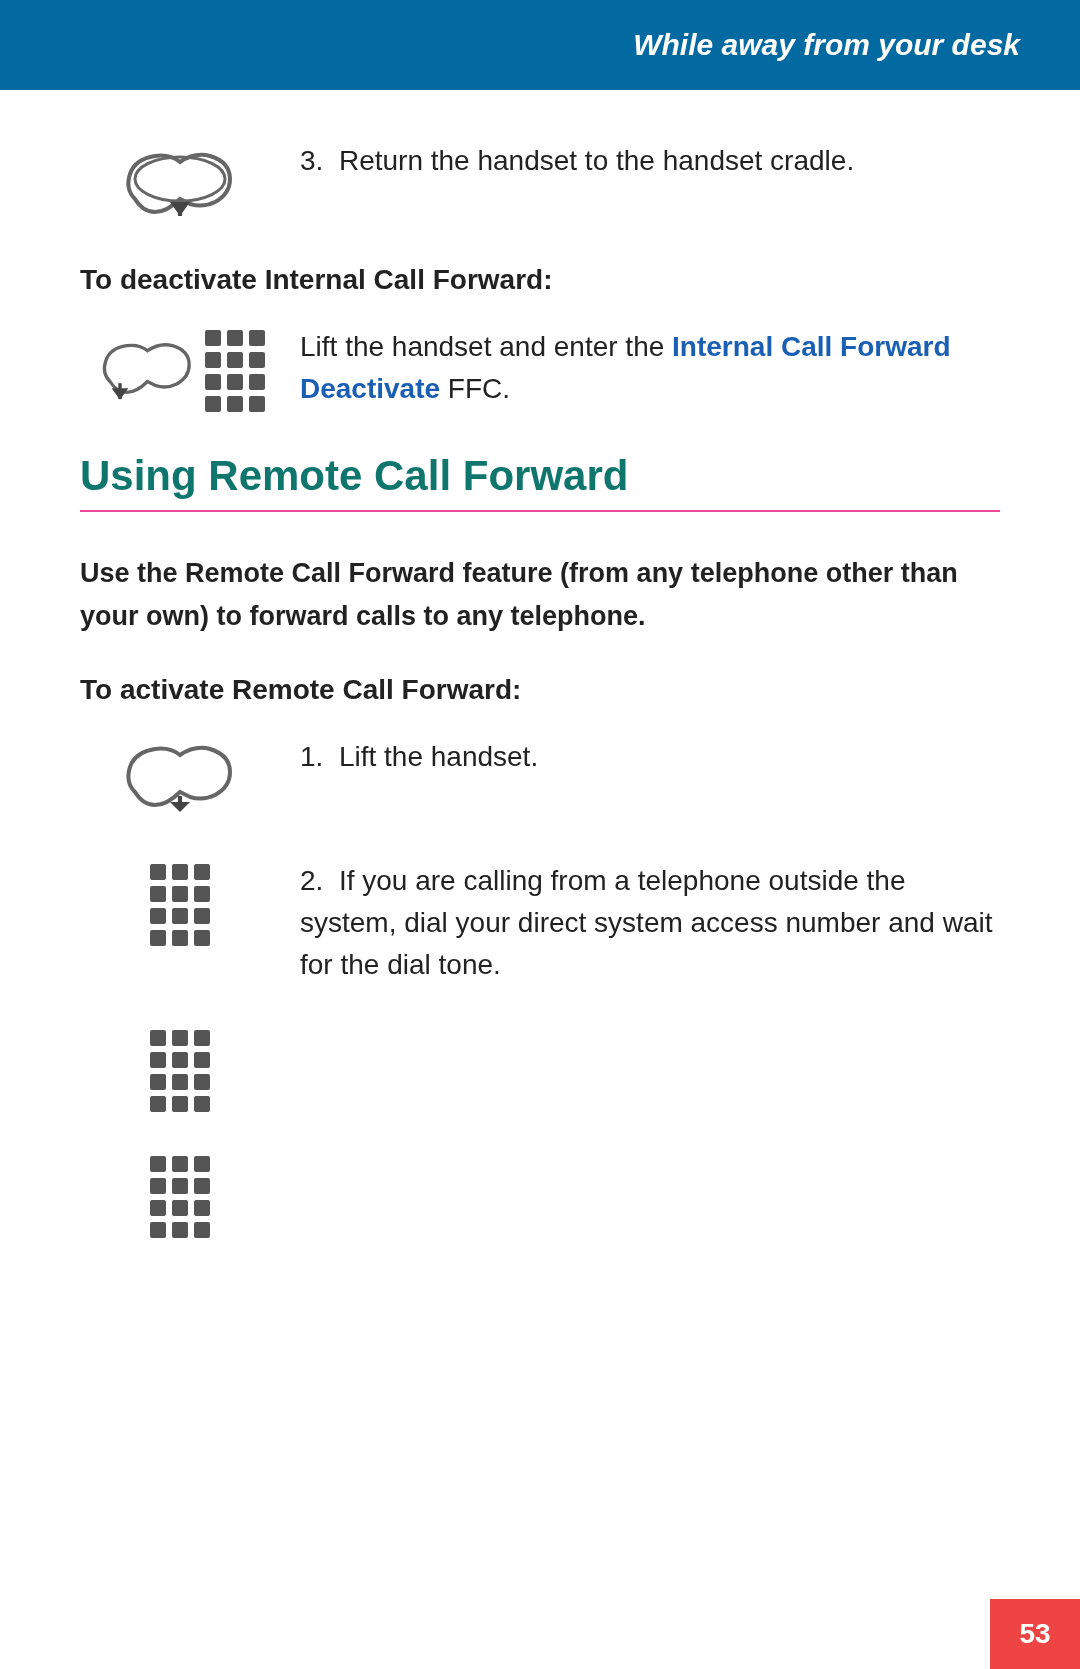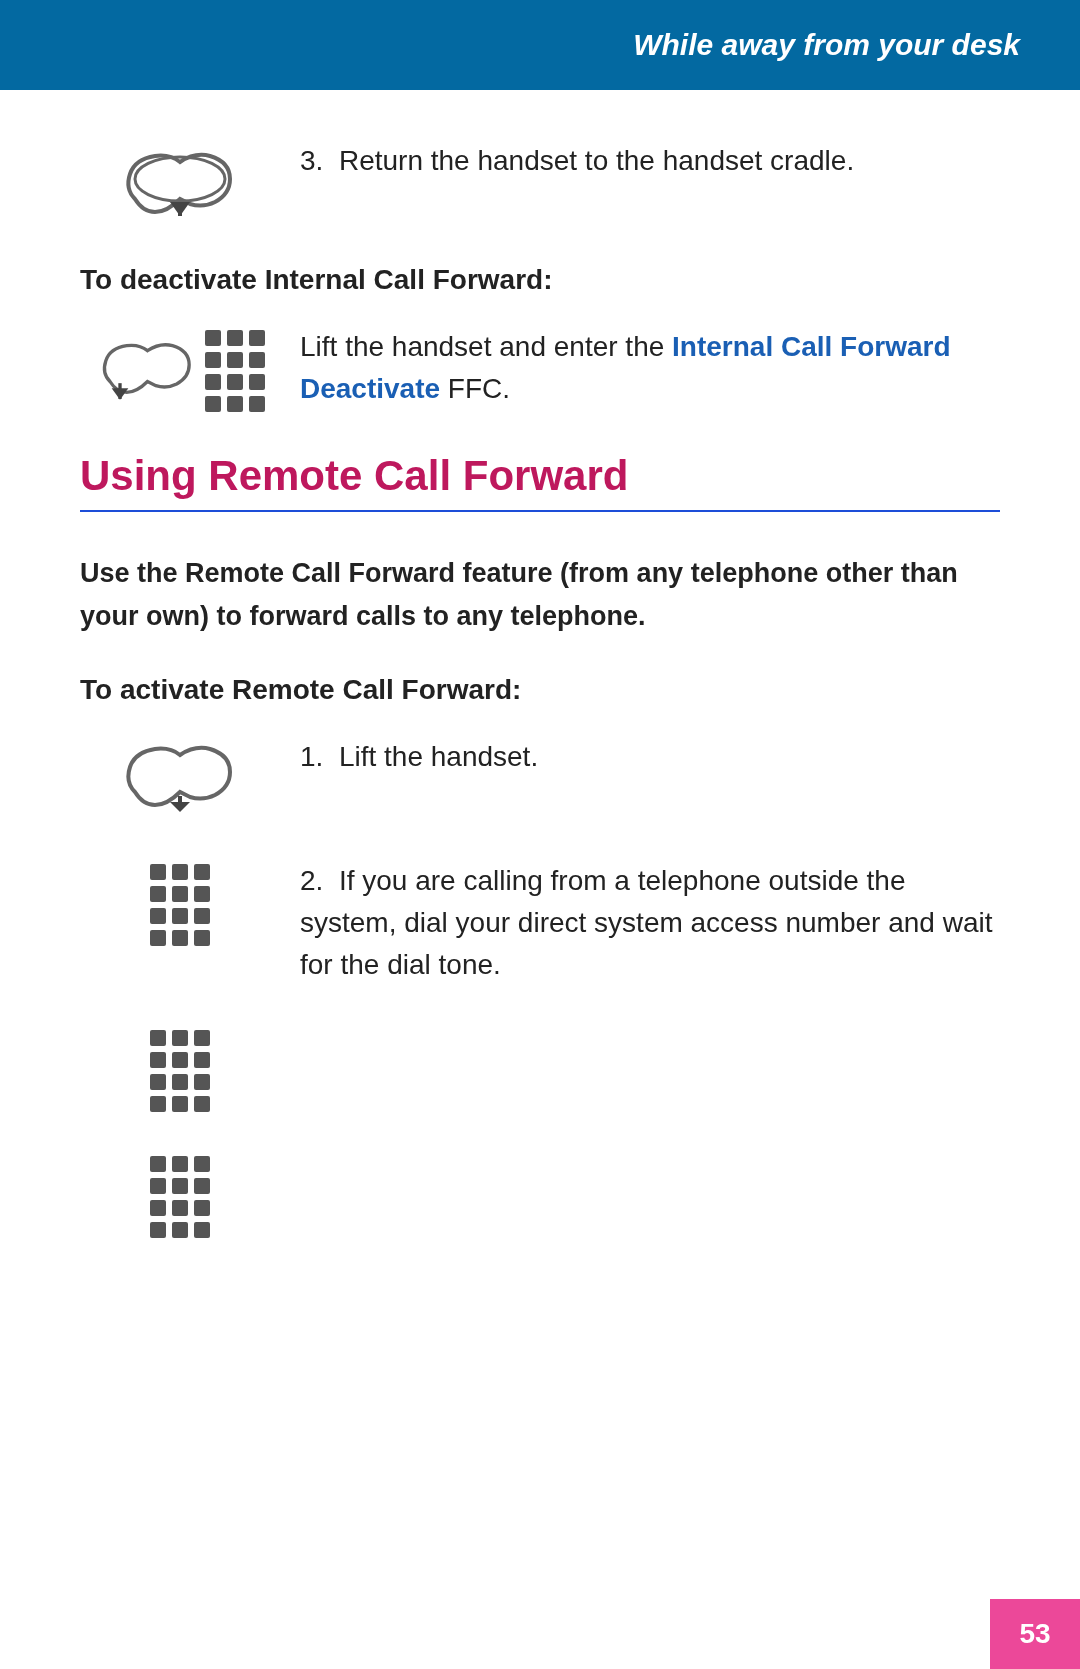--- a/index.html
+++ b/index.html
@@ -65,22 +65,22 @@
       font-size: 28px;
       font-weight: bold;
       margin-bottom: 30px;
       margin-top: 10px;
     }
 
     
     .main-heading {
       font-size: 42px;
       font-weight: bold;
-      color: #be185d;
-      border-bottom: 2px solid #1d4ed8;
+      color: #0f766e;
+      border-bottom: 2px solid #ec4899;
       padding-bottom: 10px;
       margin-bottom: 40px;
       margin-top: 20px;
     }
 
     .intro-text {
       font-size: 27px;
       line-height: 1.6;
       margin-bottom: 36px;
       font-weight: bold;
@@ -105,21 +105,21 @@
       height: 16px;
       background: #555;
       border-radius: 2px;
     }
 
     
     .page-footer {
       position: absolute;
       bottom: 0;
       right: 0;
-      background: #ec4899;
+      background: #ef4444;
       color: #fff;
       font-size: 28px;
       font-weight: bold;
       width: 90px;
       height: 70px;
       display: flex;
       align-items: center;
       justify-content: center;
     }
 

